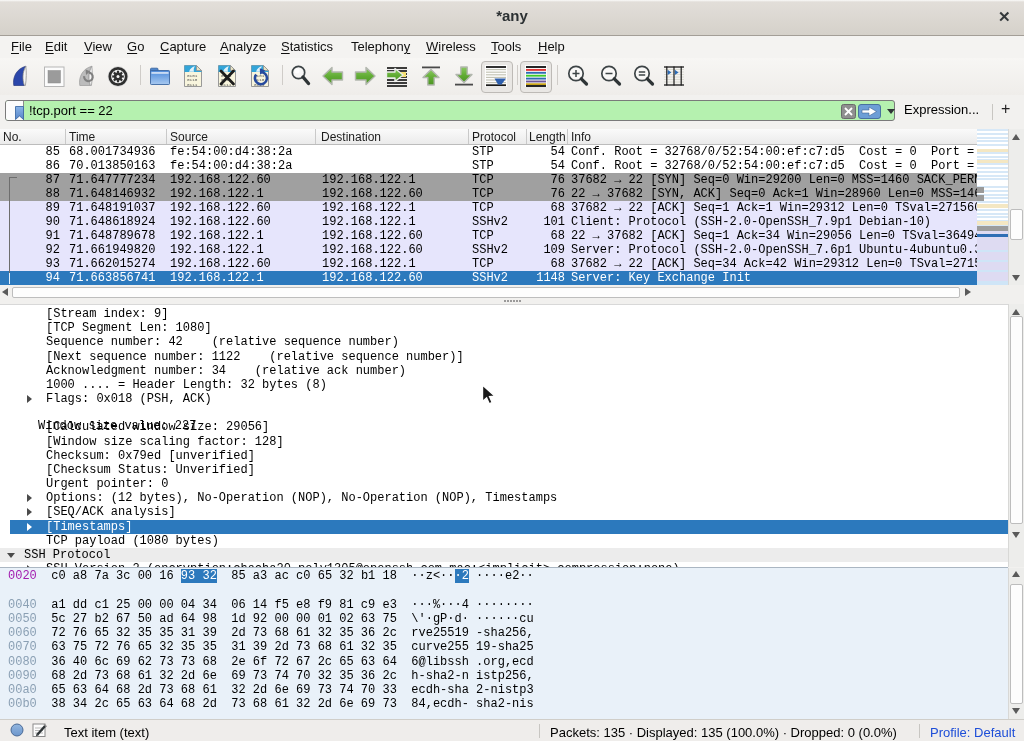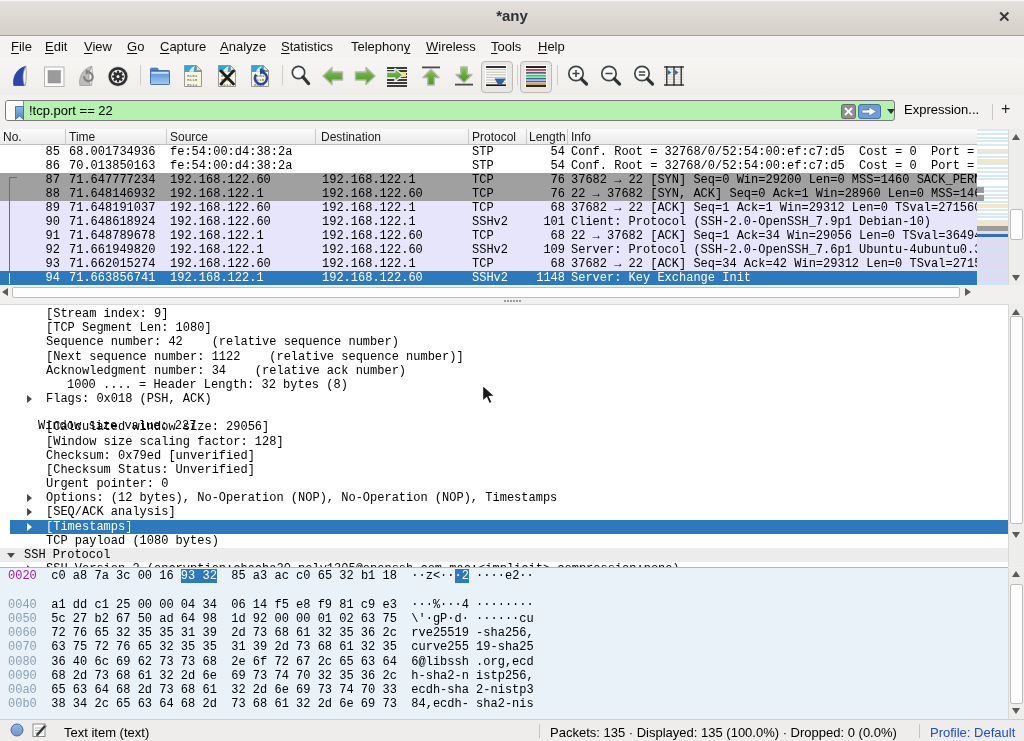--- a/index.html
+++ b/index.html
@@ -361,21 +361,21 @@
     <div style="position:absolute;left:516px;top:2px;width:2px;height:2px;background:#7e7e7e;border-radius:50%;"></div>
     <div style="position:absolute;left:519px;top:2px;width:2px;height:2px;background:#7e7e7e;border-radius:50%;"></div>
 </div>
 
 <div class="abs" id="details">
 <div class="dline mono" style="top:2.0px;"><span style="position:absolute;left:46px;top:0;">[Stream index: 9]</span></div>
 <div class="dline mono" style="top:16.17px;"><span style="position:absolute;left:46px;top:0;">[TCP Segment Len: 1080]</span></div>
 <div class="dline mono" style="top:30.340000000000003px;"><span style="position:absolute;left:46px;top:0;">Sequence number: 42    (relative sequence number)</span></div>
 <div class="dline mono" style="top:44.510000000000005px;"><span style="position:absolute;left:46px;top:0;">[Next sequence number: 1122    (relative sequence number)]</span></div>
 <div class="dline mono" style="top:58.68000000000001px;"><span style="position:absolute;left:46px;top:0;">Acknowledgment number: 34    (relative ack number)</span></div>
-<div class="dline mono" style="top:72.85000000000001px;"><span style="position:absolute;left:46px;top:0;margin-left:21px;">1000 .... = Header Length: 32 bytes (8)</span></div>
+<div class="dline mono" style="top:72.85000000000001px;"><span style="position:absolute;left:46px;top:0;">1000 .... = Header Length: 32 bytes (8)</span></div>
 <div class="dline mono" style="top:87.02000000000001px;"><span class="tri-r" style="left:27px;border-left-color:#4a4a4a;"></span><span style="position:absolute;left:46px;top:0;">Flags: 0x018 (PSH, ACK)</span></div>
 <div class="dline mono" style="top:101.19000000000001px;"><span style="position:absolute;left:38px;top:0;margin-top:13px;">Window size value: 227</span></div>
 <div class="dline mono" style="top:115.36000000000001px;"><span style="position:absolute;left:46px;top:0;">[Calculated window size: 29056]</span></div>
 <div class="dline mono" style="top:129.53px;"><span style="position:absolute;left:46px;top:0;">[Window size scaling factor: 128]</span></div>
 <div class="dline mono" style="top:143.7px;"><span style="position:absolute;left:46px;top:0;">Checksum: 0x79ed [unverified]</span></div>
 <div class="dline mono" style="top:157.86999999999998px;"><span style="position:absolute;left:46px;top:0;">[Checksum Status: Unverified]</span></div>
 <div class="dline mono" style="top:172.03999999999996px;"><span style="position:absolute;left:46px;top:0;">Urgent pointer: 0</span></div>
 <div class="dline mono" style="top:186.20999999999995px;"><span class="tri-r" style="left:27px;border-left-color:#4a4a4a;"></span><span style="position:absolute;left:46px;top:0;">Options: (12 bytes), No-Operation (NOP), No-Operation (NOP), Timestamps</span></div>
 <div class="dline mono" style="top:214.54999999999993px;"><span style="position:absolute;left:10px;top:0;width:998px;height:14px;background:#2c79bd;"></span><span class="tri-r" style="left:27px;border-left-color:#ffffff;"></span><span style="position:absolute;left:46px;top:0;color:#fff;">[Timestamps]</span></div>
 <div class="dline mono" style="top:200.37999999999994px;"><span class="tri-r" style="left:27px;border-left-color:#4a4a4a;"></span><span style="position:absolute;left:46px;top:0;">[SEQ/ACK analysis]</span></div>

